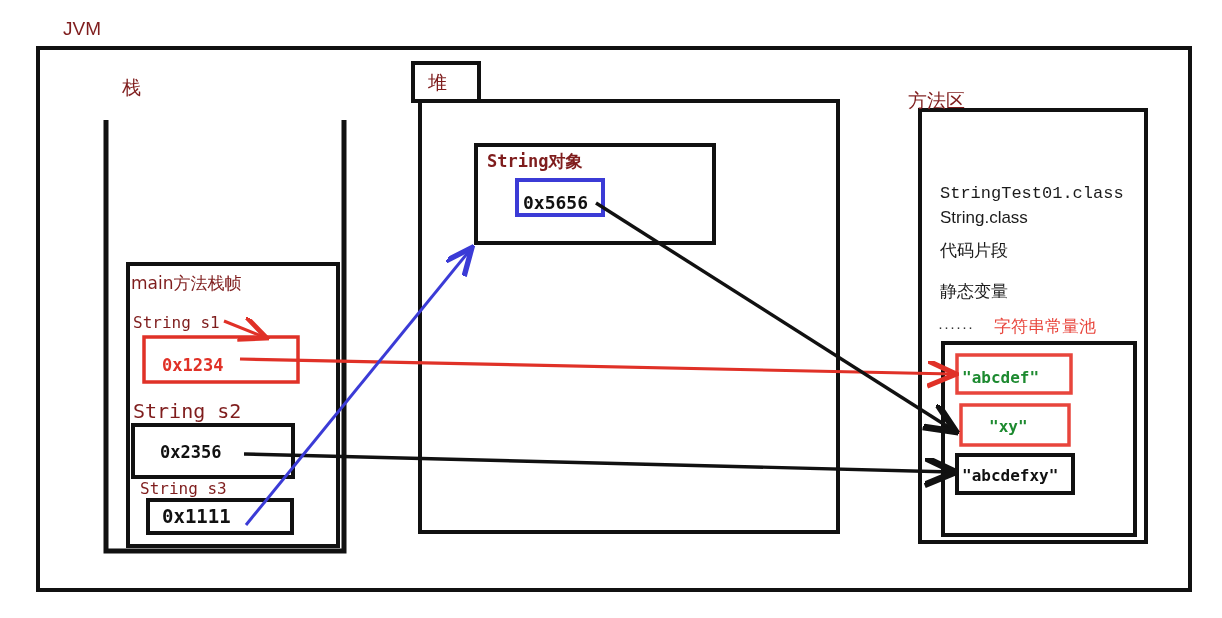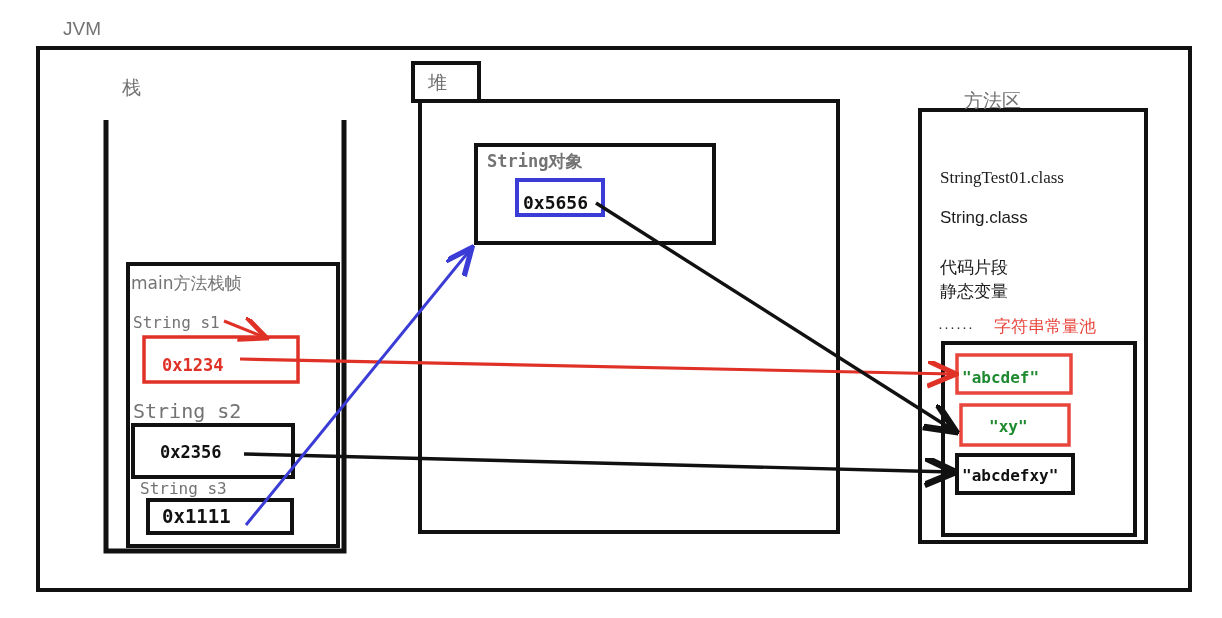--- a/index.html
+++ b/index.html
@@ -19,37 +19,37 @@
     position: absolute;
     left: 0;
     top: 0;
     width: 1222px;
     height: 618px;
     pointer-events: none;
   }
   .lbl {
     position: absolute;
     white-space: nowrap;
-    color: #737373;
+    color: #7f1d1d;
   }
   
   .jvm-label {
     left: 63px; top: 18px;
     font-size: 19px;
     font-family: "Liberation Sans", sans-serif;
   }
   
   .region-title {
     font-size: 19px;
     font-family: "DejaVu Sans", sans-serif;
     font-weight: 500;
   }
   .stack-title  { left: 122px; top: 75px; }
   .heap-title   { left: 428px; top: 70px; font-size: 19px; }
-  .method-title { left: 964px; top: 88px; }
+  .method-title { left: 908px; top: 88px; }
 
   
   .mono {
     font-family: "DejaVu Sans Mono", monospace;
     font-weight: bold;
   }
   .mono-l {
     font-family: "DejaVu Sans Mono", monospace;
   }
 
@@ -63,23 +63,23 @@
   .var-s3 { left: 140px; top: 479px; font-size: 16px; }
 
   .val-1234 { left: 162px; top: 355px; font-size: 17px; color: #e03127; text-align: center; }
   .val-2356 { left: 141px; top: 442px; font-size: 17px; color: #111; margin-left: 19px; }
   .val-1111 { left: 162px; top: 505px; font-size: 19px; color: #111; }
 
   .heap-objtitle { left: 487px; top: 150px; font-size: 17px; }
   .val-5656 { left: 523px; top: 185px; font-size: 18px; color: #111; margin-top: 7px; }
 
   .ma-line { font-size: 17px; color: #1b1b1b; left: 940px; }
-  .ma-l1 { top: 168px; font-family: Liberation Serif, serif; }
+  .ma-l1 { top: 184px; font-family: Liberation Mono, monospace; }
   .ma-l2 { top: 208px; font-family: "Liberation Sans", sans-serif; }
-  .ma-l3 { top: 256px; font-family: "DejaVu Sans", sans-serif; }
+  .ma-l3 { top: 239px; font-family: "DejaVu Sans", sans-serif; }
   .ma-l4 { top: 280px; font-family: "DejaVu Sans", sans-serif; }
   .ma-dots { left: 938px; top: 318px; font-size: 15px; letter-spacing: 1px; color: #333; }
   .ma-pool { left: 994px; top: 315px; font-size: 17px; color: #e8453c; font-family: "DejaVu Sans", sans-serif; }
 
   .pool-abcdef   { left: 962px; top: 368px; font-size: 16px; color: #1d8a30; }
   .pool-xy       { left: 989px; top: 417px; font-size: 16px; color: #1d8a30; }
   .pool-abcdefxy { left: 962px; top: 466px; font-size: 16px; color: #111; }
 </style>
 </head>
 <body>

